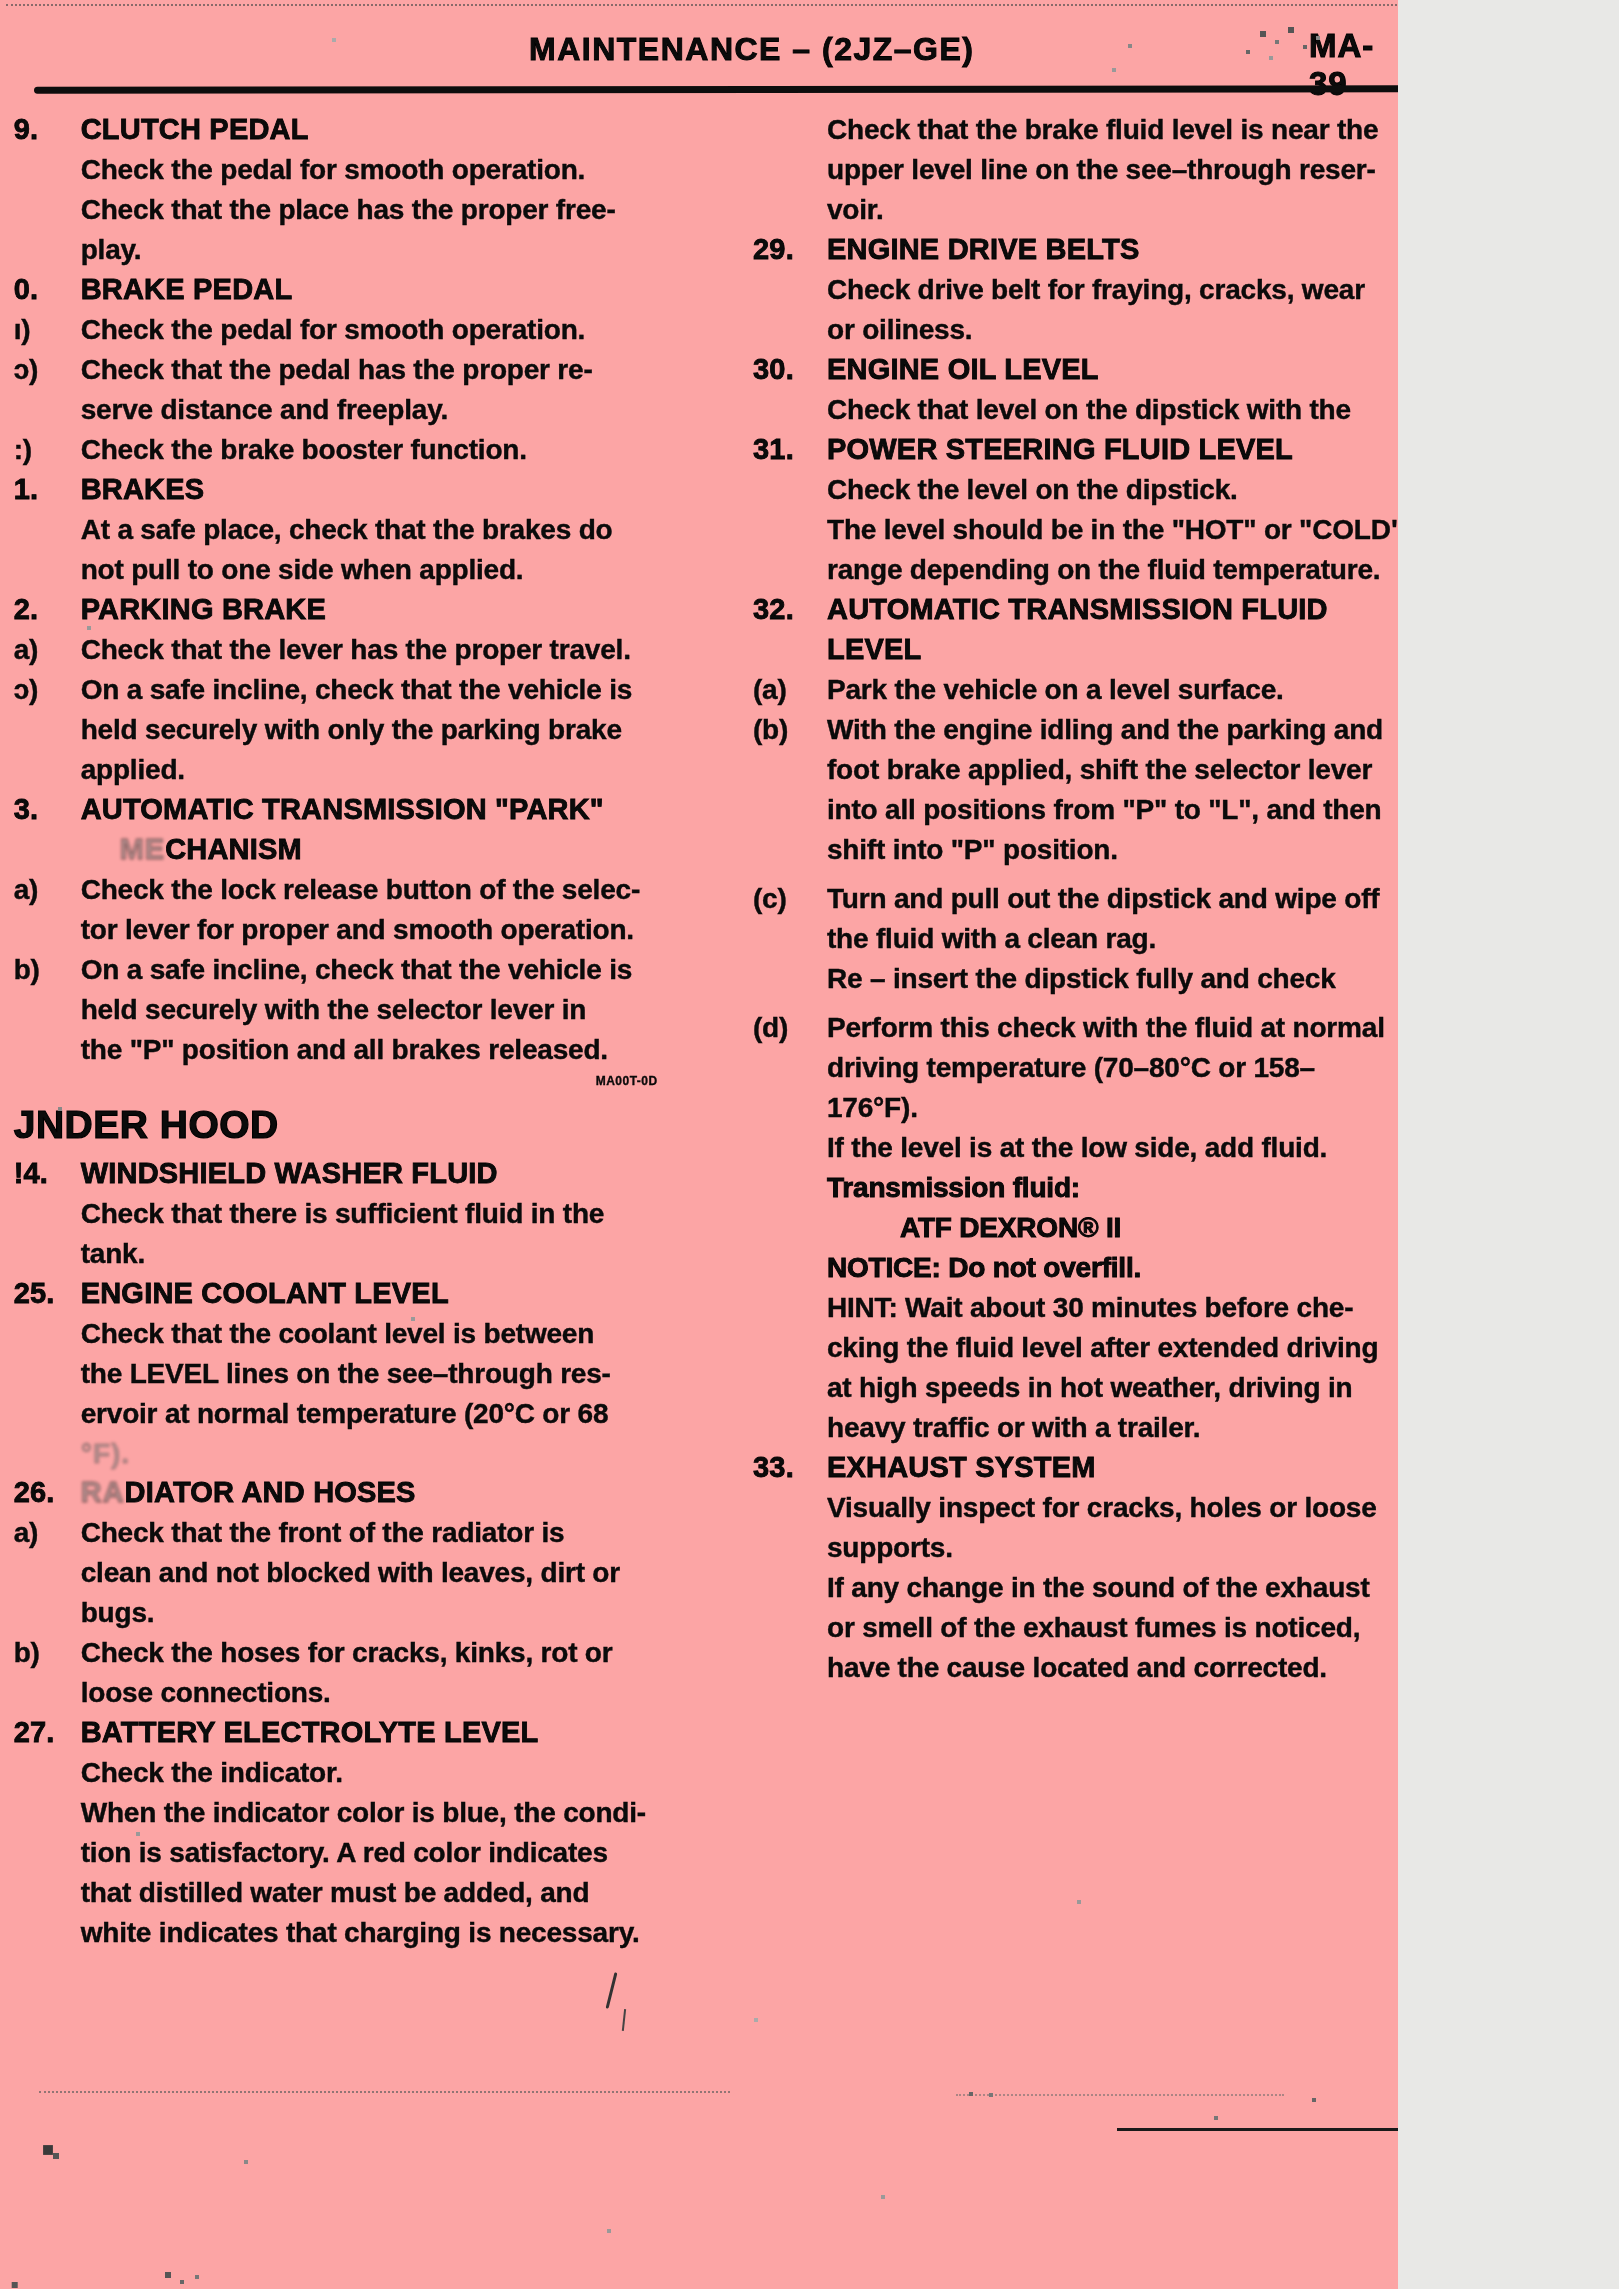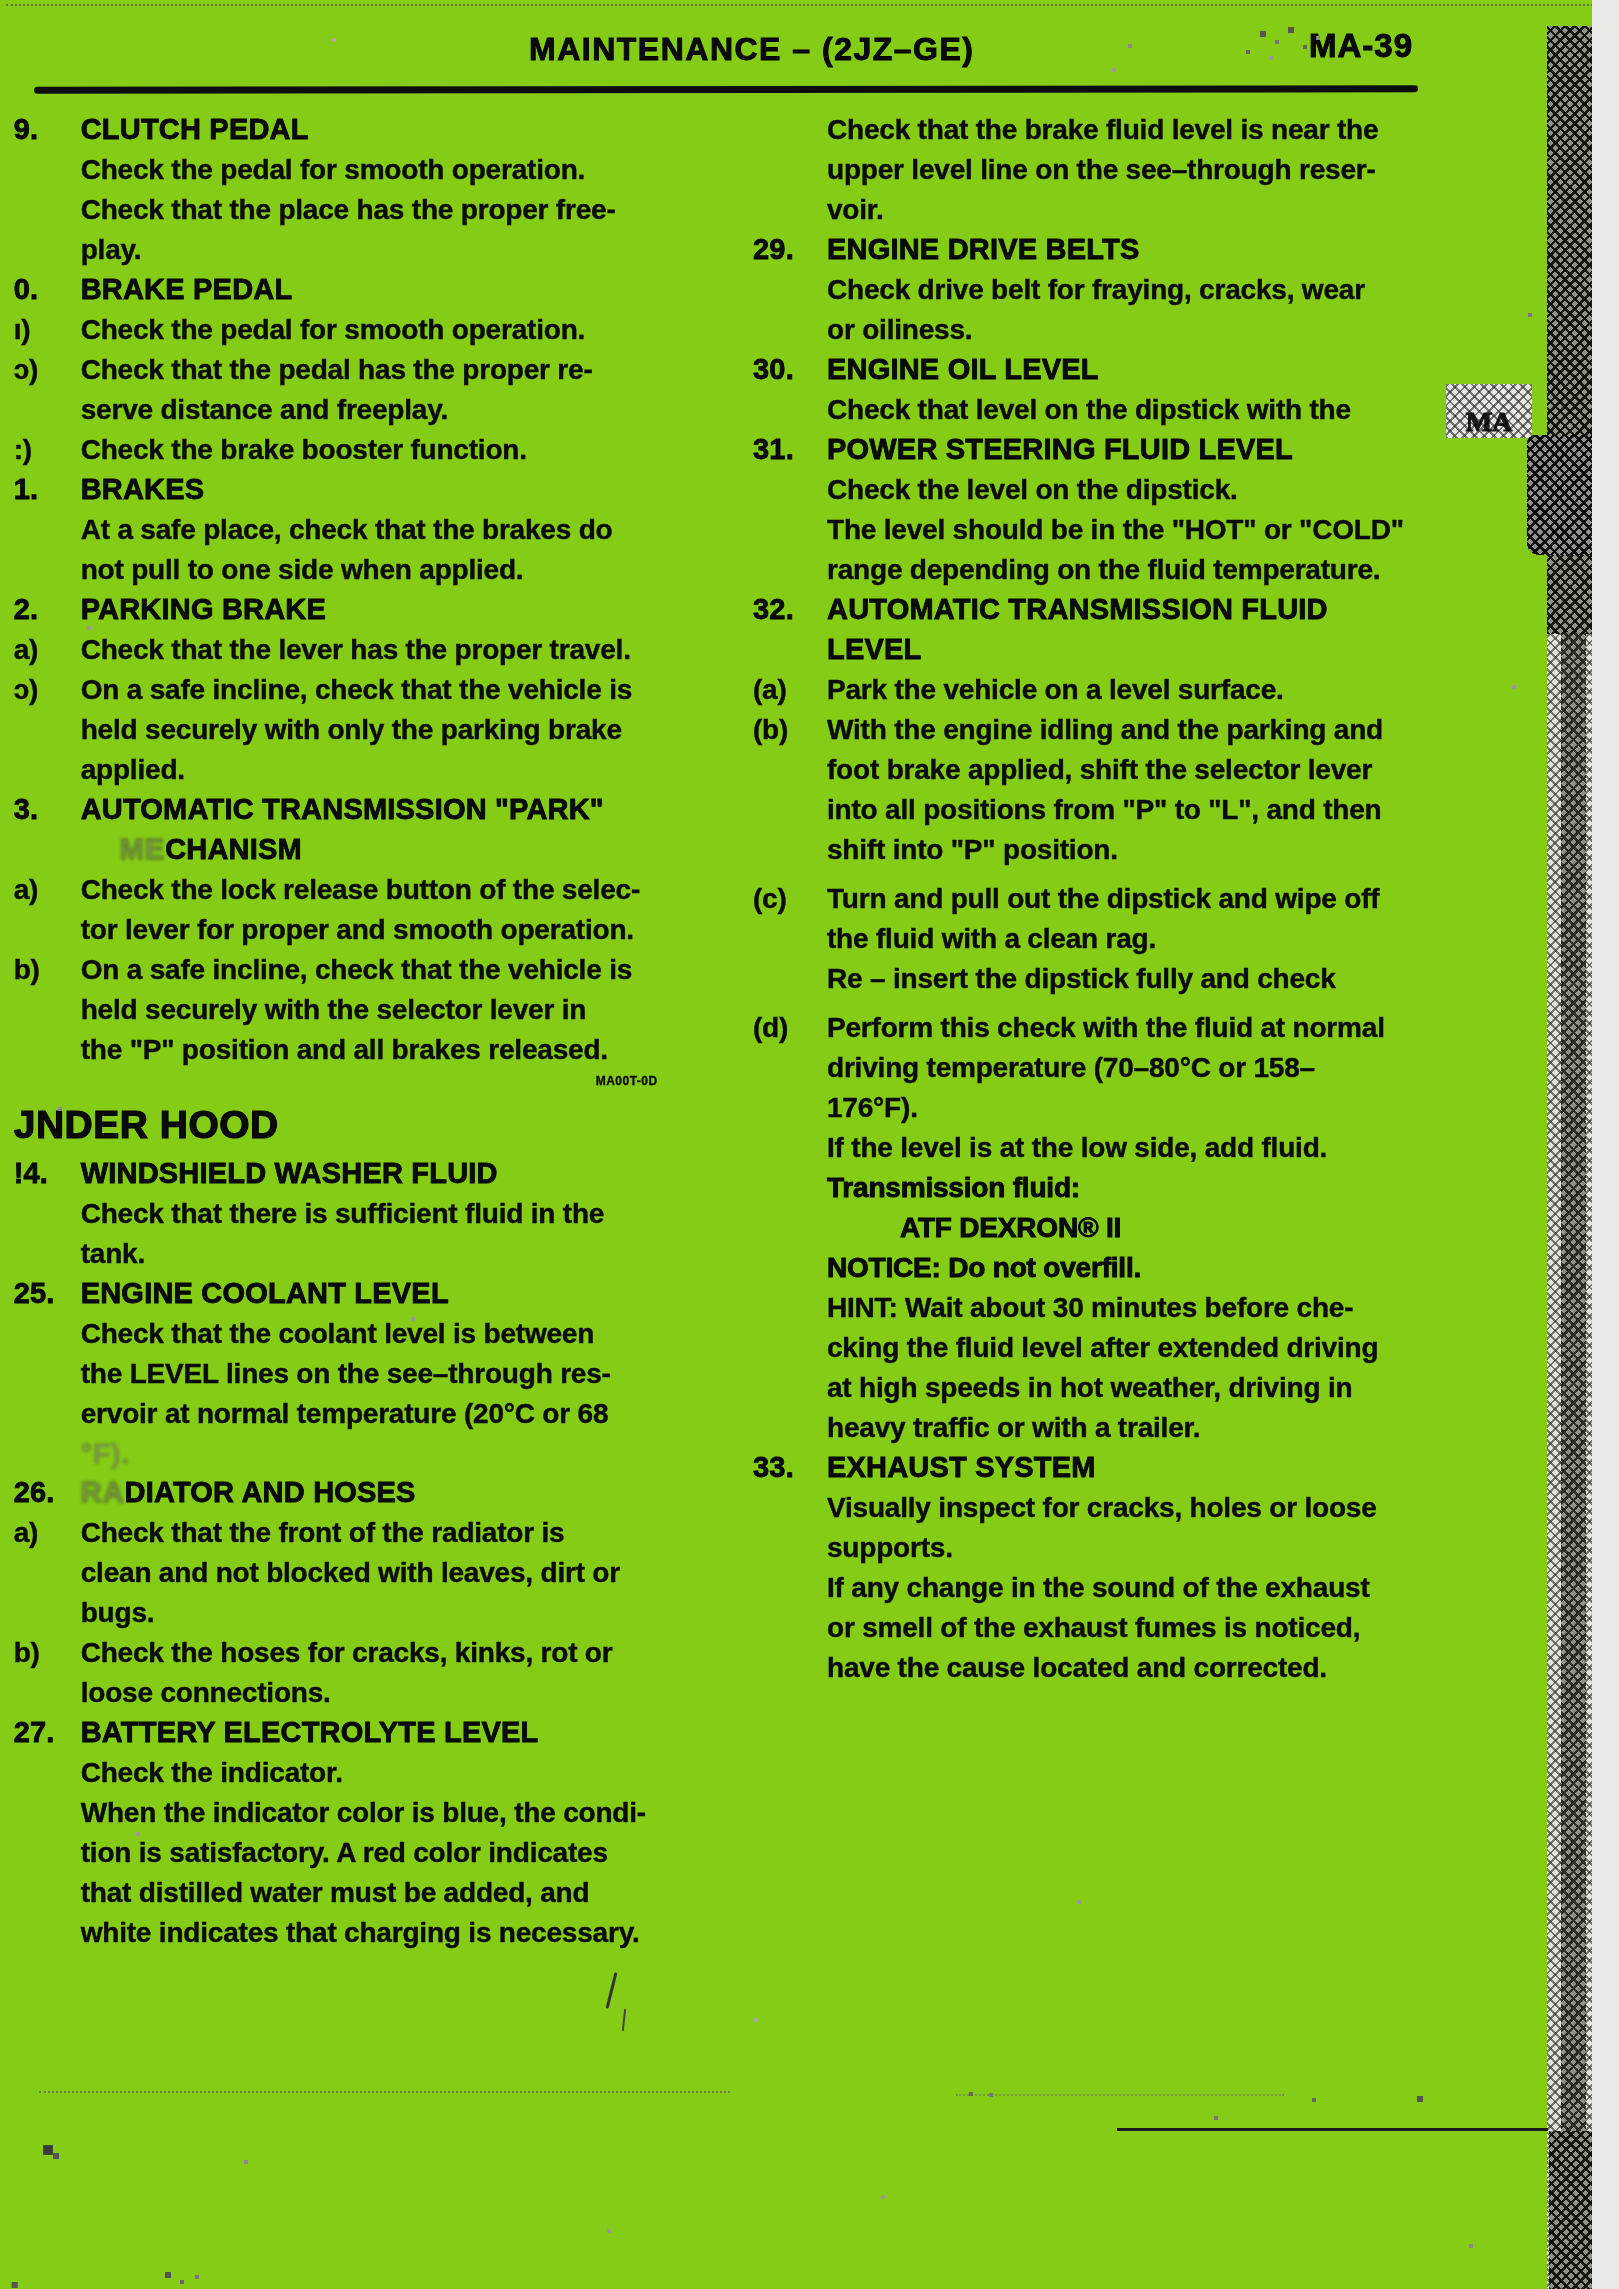--- a/index.html
+++ b/index.html
@@ -1,16 +1,16 @@
 <!DOCTYPE html>
 <html><head>
 <meta charset="utf-8">
 <style>
   html,body{margin:0;padding:0;background:#e8e8e6;}
-  #page{position:relative;width:1592px;height:2290px;background:#84cc16;overflow:hidden;
+  #page{position:relative;width:1398px;height:2290px;background:#fca5a5;overflow:hidden;
         font-family:"Liberation Sans",sans-serif;color:#0b0b0b;}
 
   
   #top-dots{position:absolute;left:5.9px;top:3.9px;width:1607px;height:0;
             border-top:2.9px dotted #4b4b4b;opacity:.65;}
   #hdr-title{position:absolute;left:529px;top:31px;font-size:32px;font-weight:700;
              letter-spacing:1.5px;-webkit-text-stroke:0.9px #000;white-space:nowrap;}
   #hdr-page{position:absolute;left:1309px;top:27.4px;font-size:33px;font-weight:700;
             letter-spacing:1px;-webkit-text-stroke:1px #000;}
   #hdr-rule{position:absolute;left:34px;top:86px;width:1384px;height:6.9px;background:#0d0d0d;

